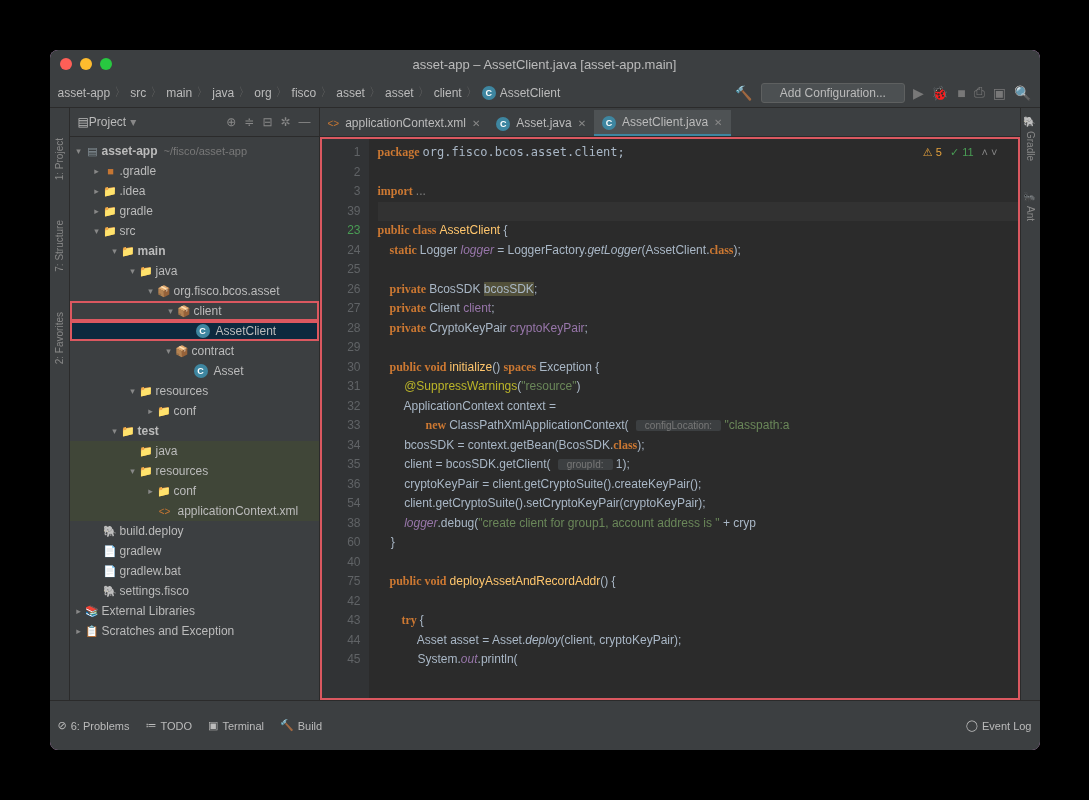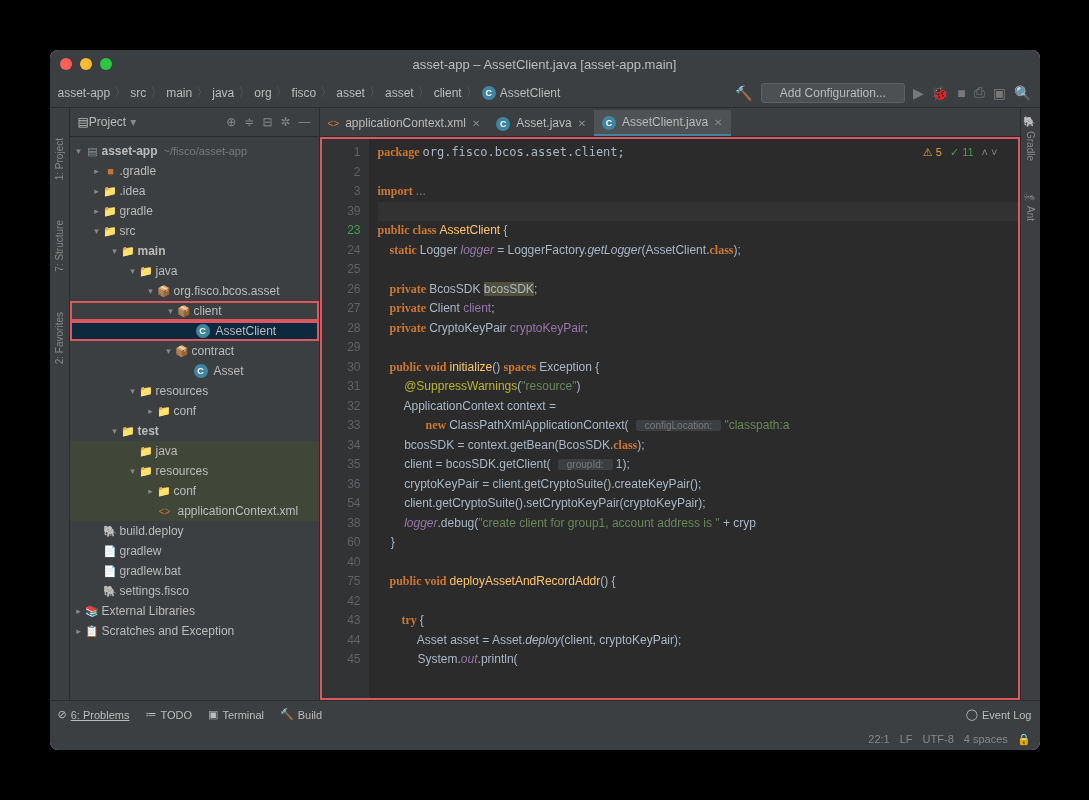--- a/index.html
+++ b/index.html
@@ -344,28 +344,21 @@
     </div>
 
     <div class="right-gutter">
       <div>🐘 <span>Gradle</span></div>
       <div>🐜 <span>Ant</span></div>
     </div>
   </div>
 
   <div class="statusbar">
     <div class="status-tabs">
-      <span class="stab">⊘ <span style="text-decoration:underline">6: Problems</span></span>
+      <span class="stab">⊘ <span style="">6: Problems</span></span>
       <span class="stab">≔ <span>TODO</span></span>
       <span class="stab">▣ <span>Terminal</span></span>
       <span class="stab">🔨 <span>Build</span></span>
       <span class="spacer"></span>
       <span class="stab">◯ <span>Event Log</span></span>
     </div>
-    <div class="status-info">
-      <span>22:1</span>
-      <span>LF</span>
-      <span>UTF-8</span>
-      <span>4 spaces</span>
-      <span>🔒</span>
-    </div>
   </div>
 </div>
 
 </body></html>

